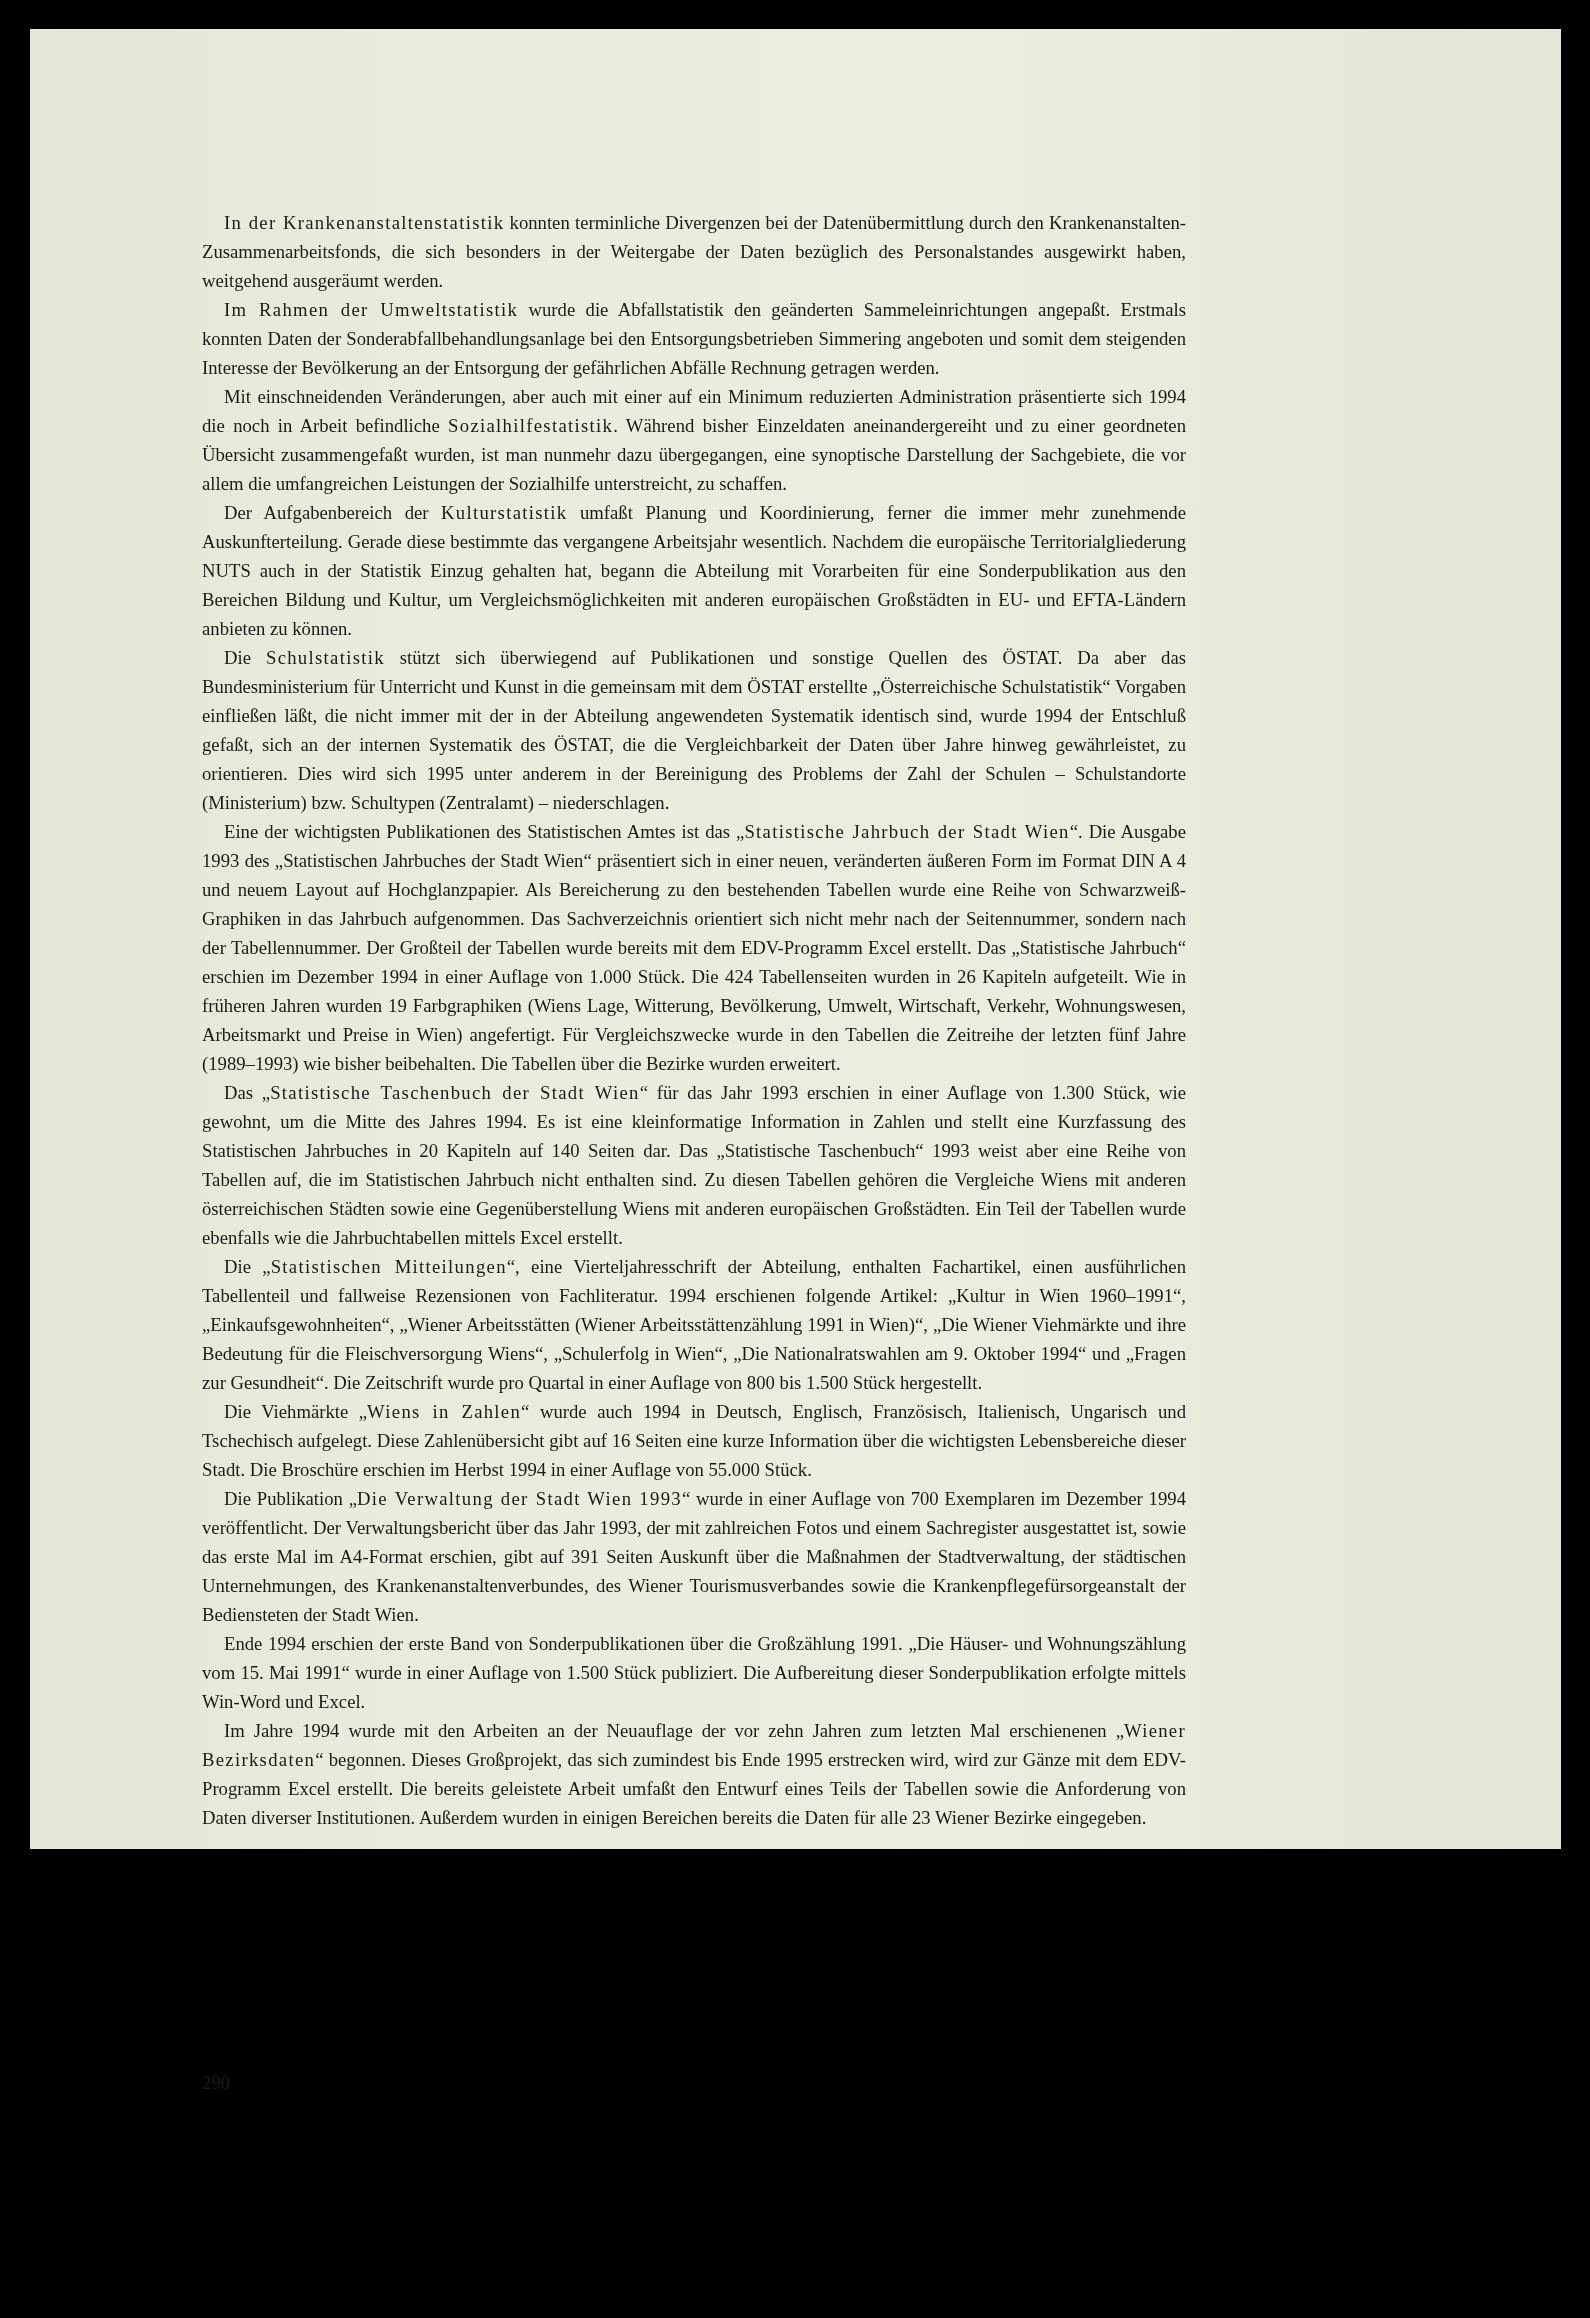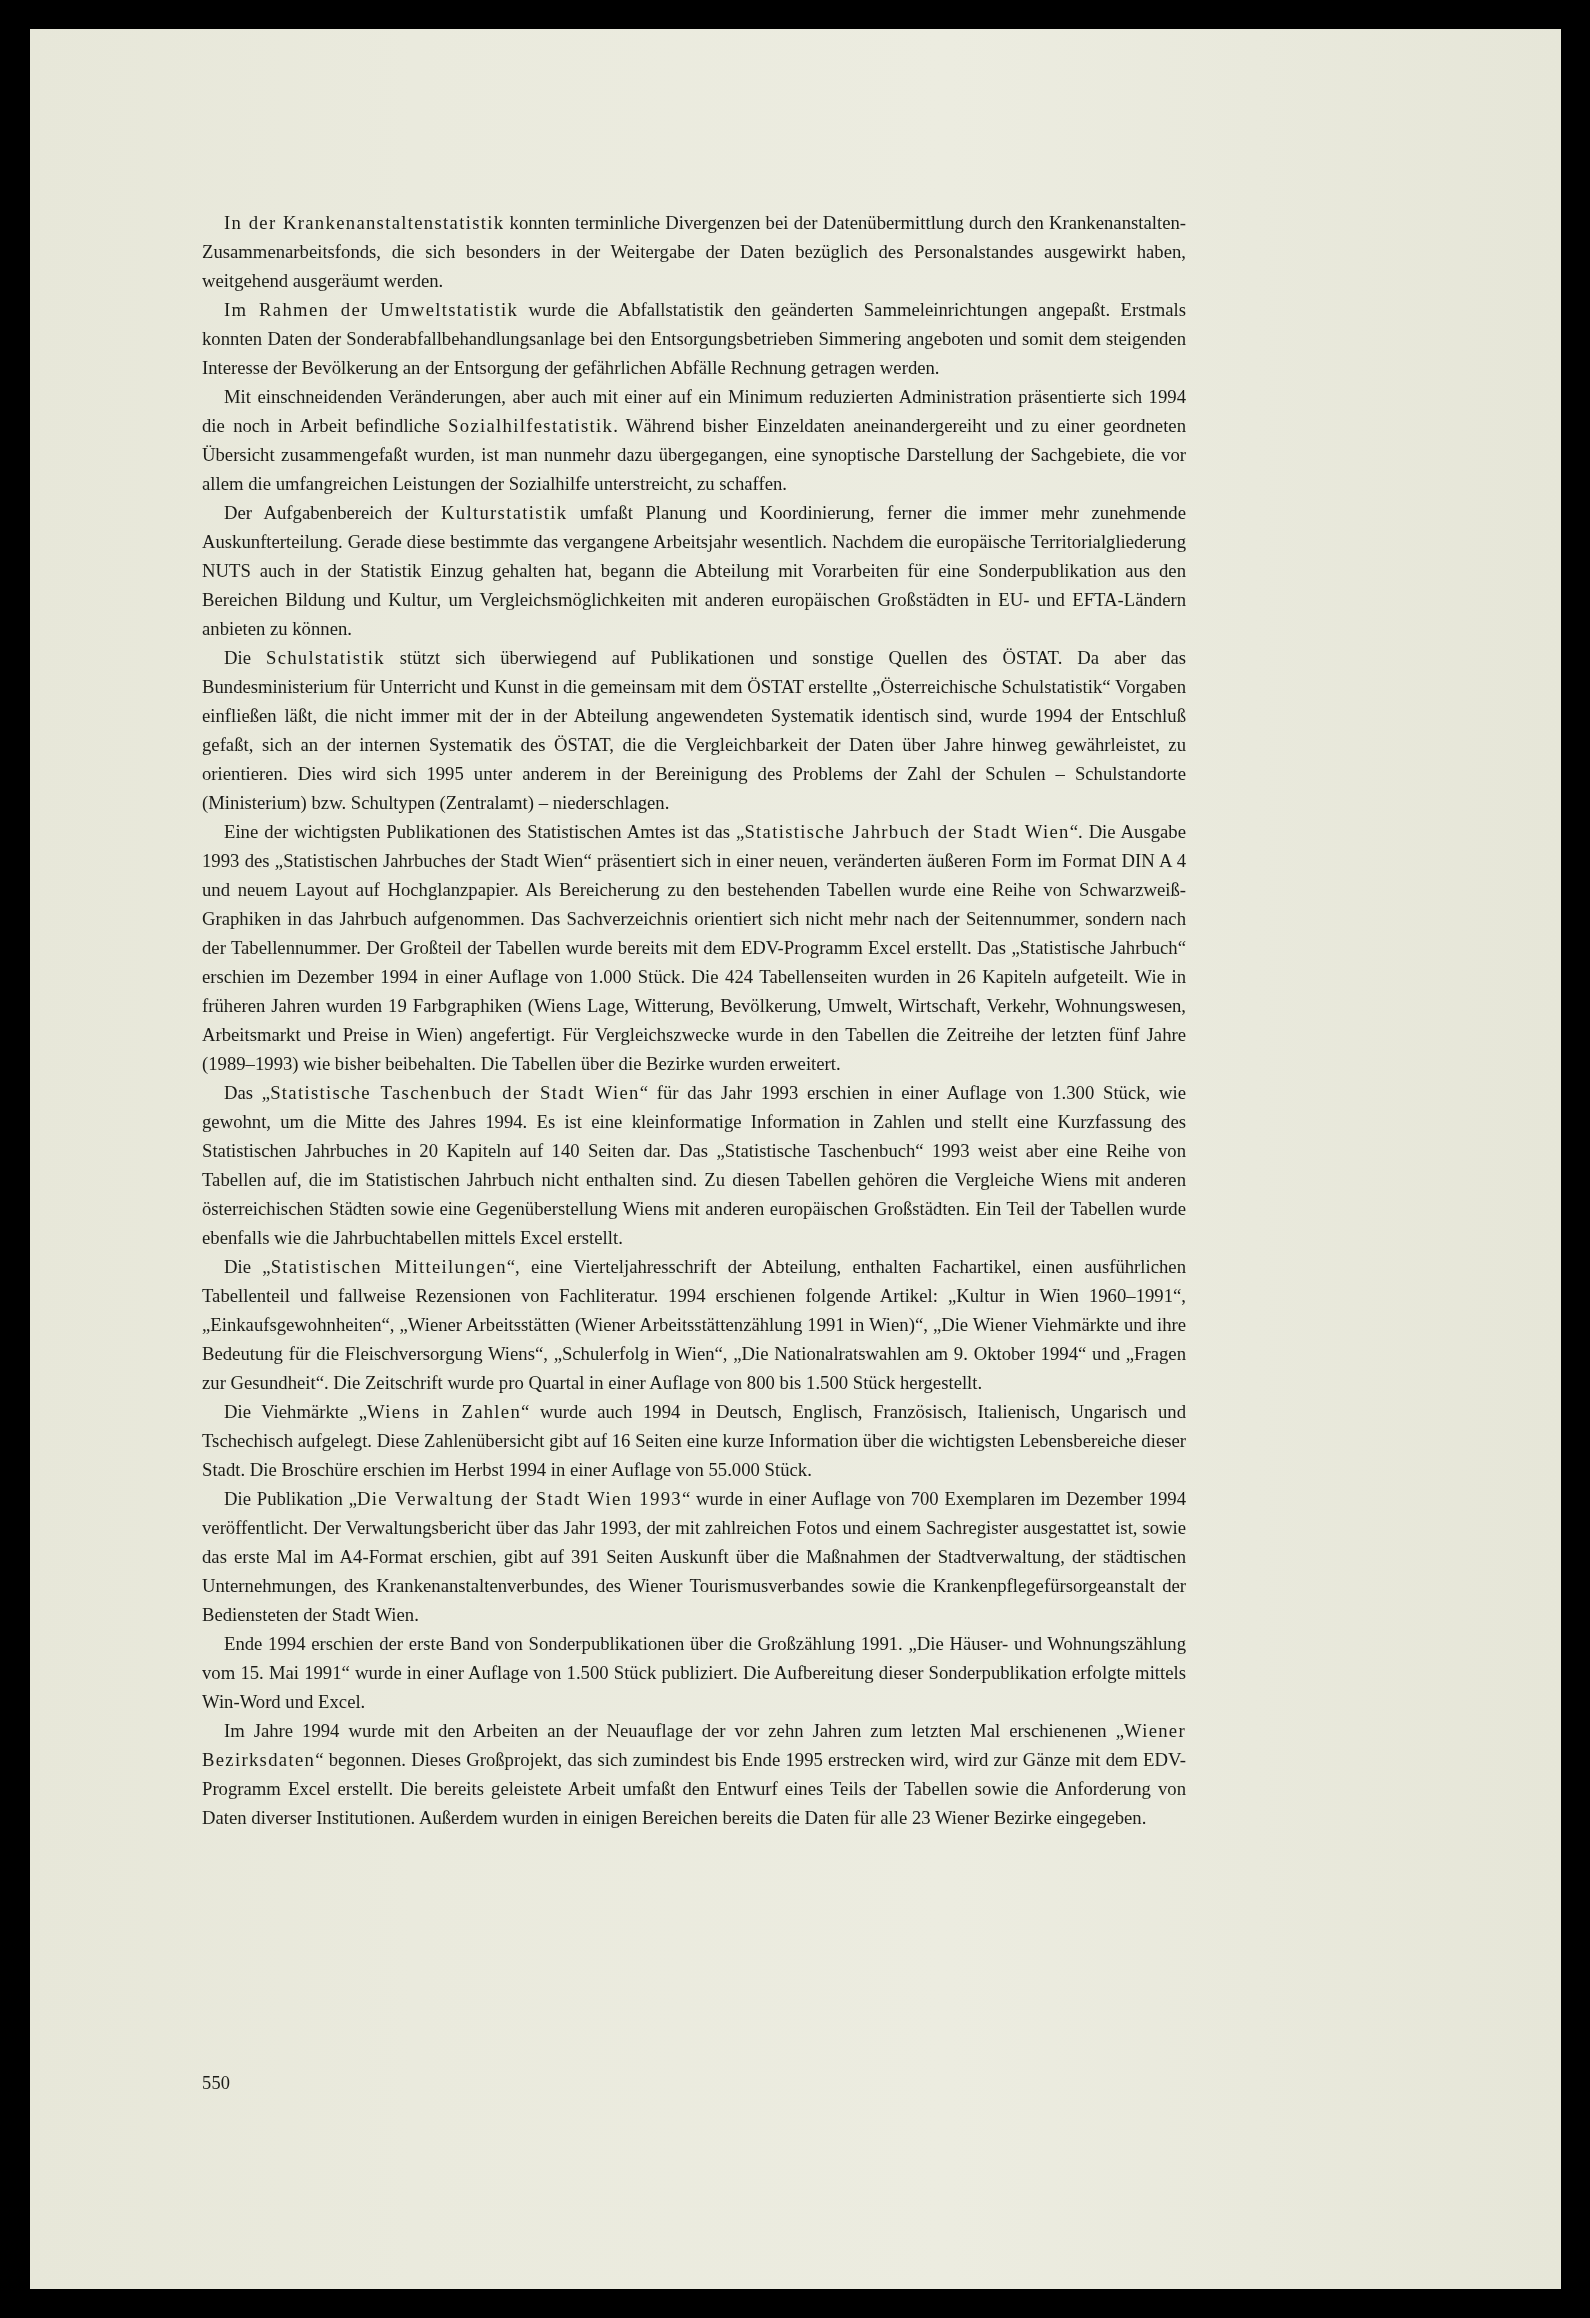--- a/index.html
+++ b/index.html
@@ -10,21 +10,21 @@
   body {
     width: 1591px;
     height: 2319px;
     font-family: "Liberation Serif", serif;
   }
   .page {
     position: absolute;
     left: 30px;
     top: 29px;
     width: 1531px;
-    height: 2260px;
+    height: 1820px;
     background: #e9e9dc;
     box-shadow: none;
   }
   .paper-inner {
     position: absolute;
     left: 0;
     top: 0;
     right: 0;
     bottom: 0;
     background: linear-gradient(90deg, #e7e7d9 0%, #eaeadd 25%, #ecece0 60%, #e6e6d8 100%);
@@ -86,17 +86,17 @@
       <p class="para"><span>Die Viehmärkte „</span><span class="sp">Wiens in Zahlen</span><span>“ wurde auch 1994 in Deutsch, Englisch, Französisch, Italienisch, Ungarisch und Tschechisch aufgelegt. Diese Zahlenübersicht gibt auf 16 Seiten eine kurze Information über die wichtigsten Lebensbereiche dieser Stadt. Die Broschüre erschien im Herbst 1994 in einer Auflage von 55.000 Stück.</span></p>
 
       <p class="para"><span>Die Publikation „</span><span class="sp">Die Verwaltung der Stadt Wien 1993</span><span>“ wurde in einer Auflage von 700 Exemplaren im Dezember 1994 veröffentlicht. Der Verwaltungsbericht über das Jahr 1993, der mit zahlreichen Fotos und einem Sachregister ausgestattet ist, sowie das erste Mal im A4-Format erschien, gibt auf 391 Seiten Auskunft über die Maßnahmen der Stadtverwaltung, der städtischen Unternehmungen, des Krankenanstaltenverbundes, des Wiener Tourismusverbandes sowie die Krankenpflegefürsorgeanstalt der Bediensteten der Stadt Wien.</span></p>
 
       <p class="para"><span>Ende 1994 erschien der erste Band von Sonderpublikationen über die Großzählung 1991. „Die Häuser- und Wohnungszählung vom 15. Mai 1991“ wurde in einer Auflage von 1.500 Stück publiziert. Die Aufbereitung dieser Sonderpublikation erfolgte mittels Win-Word und Excel.</span></p>
 
       <p class="para"><span>Im Jahre 1994 wurde mit den Arbeiten an der Neuauflage der vor zehn Jahren zum letzten Mal erschienenen „</span><span class="sp">Wiener Bezirksdaten</span><span>“ begonnen. Dieses Großprojekt, das sich zumindest bis Ende 1995 erstrecken wird, wird zur Gänze mit dem EDV-Programm Excel erstellt. Die bereits geleistete Arbeit umfaßt den Entwurf eines Teils der Tabellen sowie die Anforderung von Daten diverser Institutionen. Außerdem wurden in einigen Bereichen bereits die Daten für alle 23 Wiener Bezirke eingegeben.</span></p>
 
     </div>
 
-    <div class="folio">550</div>
+    <div class="folio">290</div>
 
   </div>
 </div>
 
 
 </body></html>

